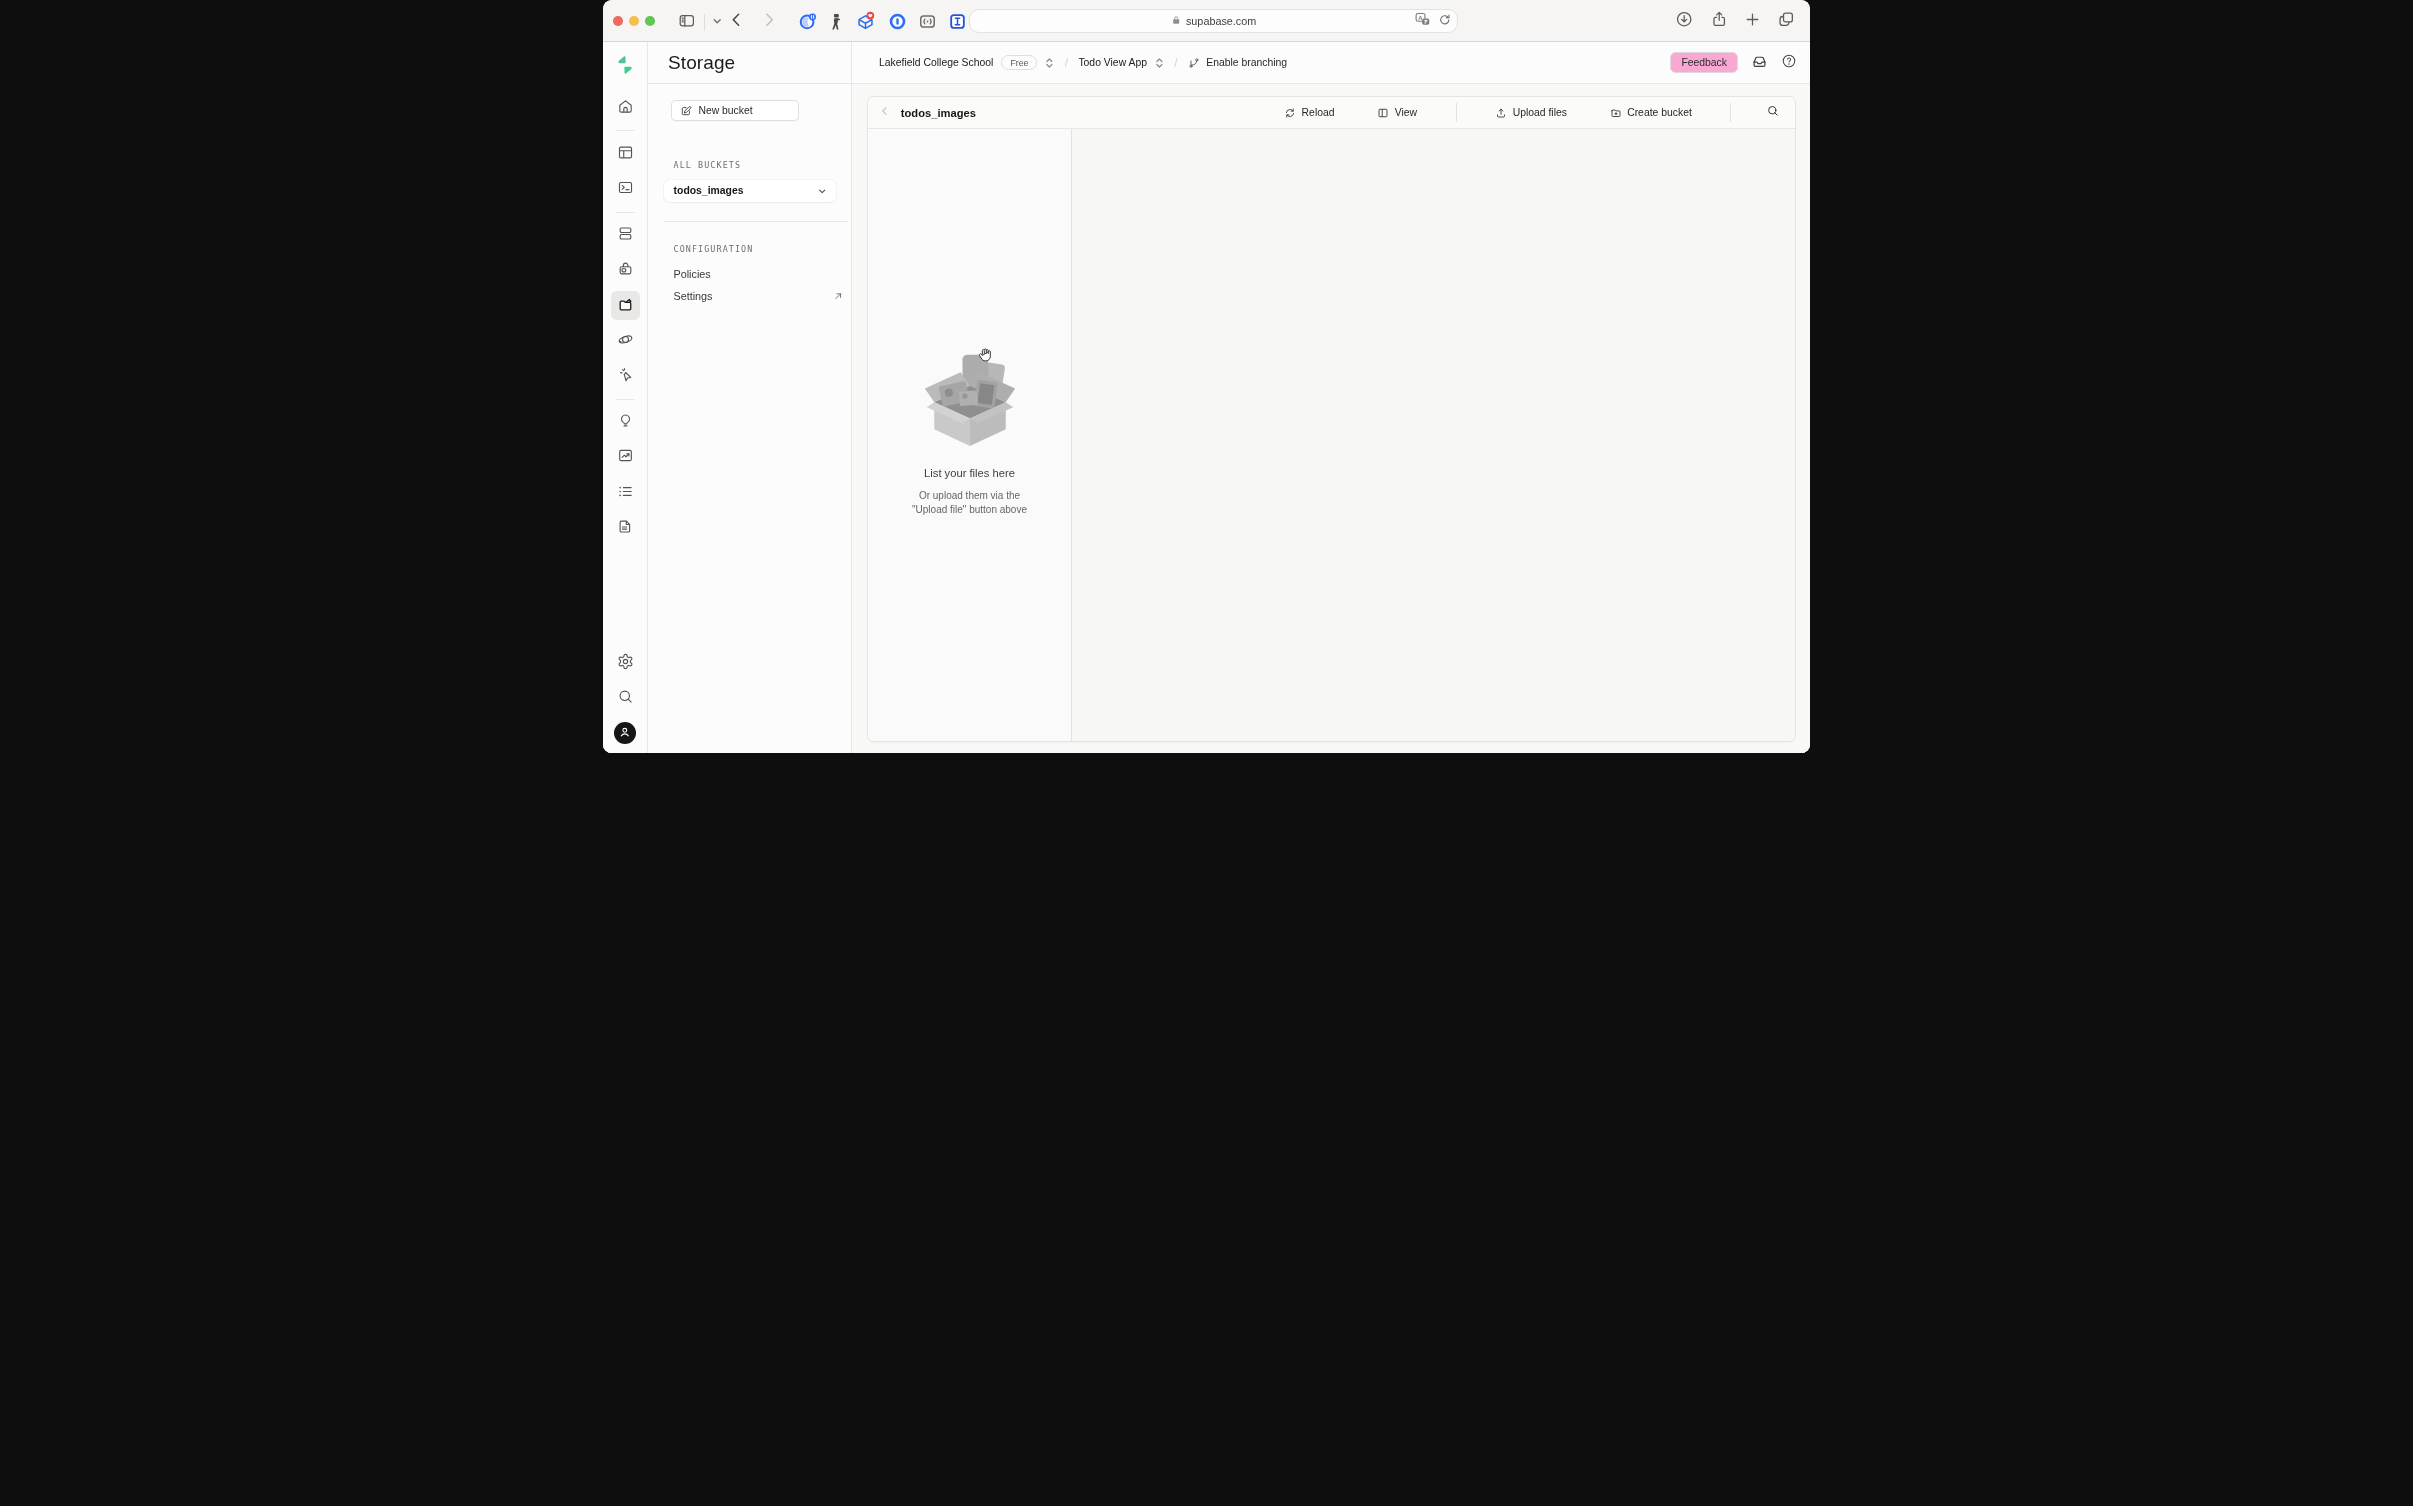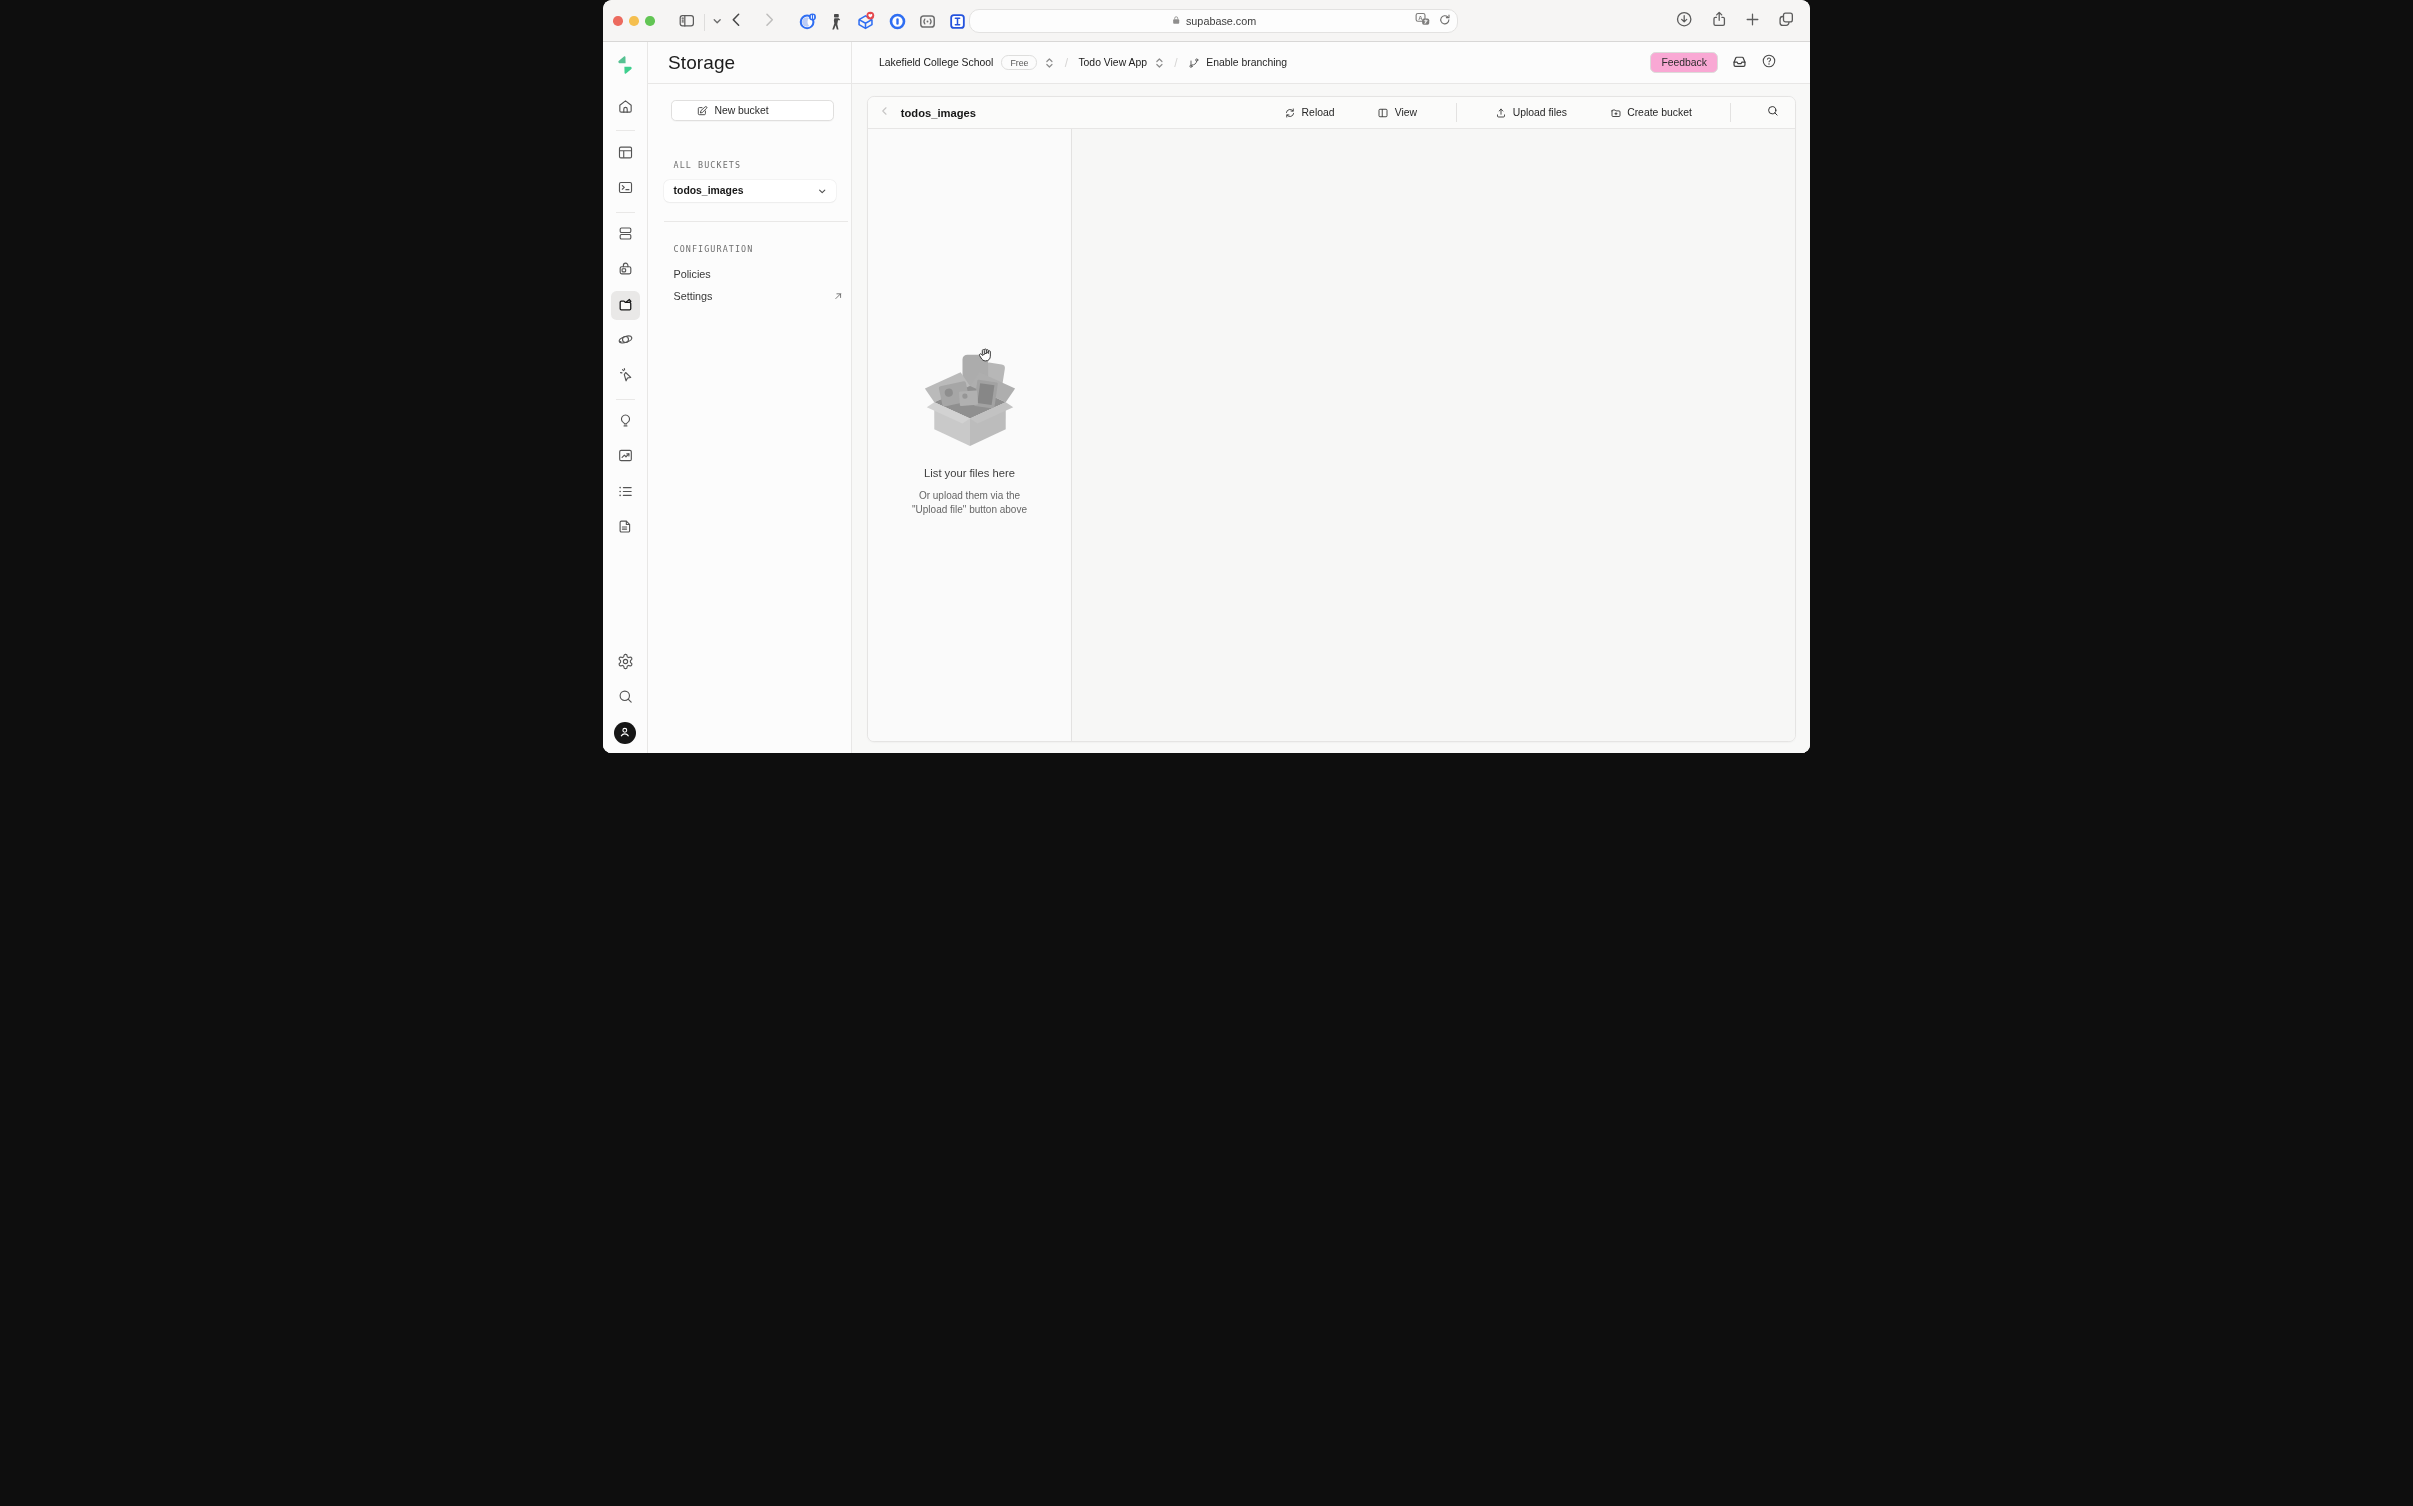--- a/index.html
+++ b/index.html
@@ -32,39 +32,39 @@
   .rail-btn.active{background:#e9e8e7;}
   .rail-div{width:19px;height:0.8px;background:#e9e8e7;margin:4.8px 0;}
   .rail-bottom{margin-top:auto;display:flex;flex-direction:column;align-items:center;}
   .avatar{width:22.3px;height:22.3px;border-radius:50%;background:#161616;display:flex;align-items:center;justify-content:center;border:none;padding:0;margin-top:6.4px;}
   
   .sidebar{width:204px;background:#fcfcfc;border-right:0.8px solid #e8e7e6;flex:none;display:flex;flex-direction:column;}
   .sidebar-header{height:42px;border-bottom:0.8px solid #e8e7e6;display:flex;align-items:center;padding-left:20px;flex:none;}
   .sidebar-title{font-size:19px;font-weight:500;color:#1c1c1c;letter-spacing:0.1px;}
   .sb-body{padding-top:16px;}
   .new-bucket{
-    margin-left:23px;width:163px;height:21px;border:0.8px solid #e0dfde;border-radius:4.8px;background:#fff;
-    display:flex;align-items:center;gap:6.4px;padding:0 24px;font-size:10.4px;color:#2a2a2a;
+    margin-left:23px;width:128px;height:21px;border:0.8px solid #e0dfde;border-radius:4.8px;background:#fff;
+    display:flex;align-items:center;gap:6.4px;padding:0 8px;font-size:10.4px;color:#2a2a2a;
     box-shadow:0 0.8px 0.8px rgba(0,0,0,.03);
   }
   .sb-section{font-family:"DejaVu Sans Mono",monospace;font-size:8.4px;letter-spacing:1.1px;color:#6f6f6f;margin:0 0 0 25.5px;}
   .sb-section.buckets{margin-top:39px;}
   .bucket-pill{
     margin:9.6px 0 0 16px;width:172px;height:22.3px;border:none;background:#fff;border-radius:5.6px;
     display:flex;align-items:center;justify-content:space-between;padding:0 8.8px 0 9.6px;
     font-size:10.4px;font-weight:700;color:#171717;box-shadow:0 0 0 0.8px rgba(0,0,0,.04),0 0.8px 1.6px rgba(0,0,0,.04);
   }
   .sb-div{height:0.8px;background:#e9e8e7;margin:19px 3.2px 0 16px;}
   .sb-section.config{margin-top:22.3px;}
   .sb-link{display:flex;align-items:center;justify-content:space-between;width:172px;margin-left:25.5px;margin-top:0;
     background:none;border:none;padding:0;font-size:10.8px;color:#383838;height:21.5px;}
   .sb-links{margin-top:9.6px;display:flex;flex-direction:column;}
   
   .main{flex:1;display:flex;flex-direction:column;background:#f8f8f7;min-width:0;}
-  .main-header{height:42px;background:#fcfcfc;border-bottom:0.8px solid #e8e7e6;display:flex;align-items:center;padding:0 33px 0 27px;flex:none;}
+  .main-header{height:42px;background:#fcfcfc;border-bottom:0.8px solid #e8e7e6;display:flex;align-items:center;padding:0 13px 0 27px;flex:none;}
   .crumbs{display:flex;align-items:center;gap:10.4px;font-size:10.4px;color:#202020;}
   .crumb-btn{background:none;border:none;padding:0;display:flex;align-items:center;gap:8px;font-size:10.4px;color:#202020;}
   .plan-badge{border:0.8px solid #dededd;border-radius:7.2px;padding:1.6px 8px;font-size:8.8px;color:#565656;background:#fcfcfc;}
   .slash{color:#d6d5d4;font-size:12px;}
   .branch-item{display:flex;align-items:center;gap:6.4px;background:none;border:none;font-size:10.4px;color:#262626;padding:0;}
   .mh-right{margin-left:auto;display:flex;align-items:center;gap:12.8px;}
   .feedback-btn{border:0.8px solid #dcdbda;background:#f9a8d4;border-radius:5.6px;height:21.5px;padding:0 10.4px;font-size:10.4px;color:#2c2c2c;}
   
   .card{margin:12px 13.6px 12px 15px;flex:1;background:#fafafa;border:0.8px solid #e5e4e3;border-radius:7.2px;
     display:flex;flex-direction:column;box-shadow:0 0.8px 1.6px rgba(0,0,0,.03);overflow:hidden;}

